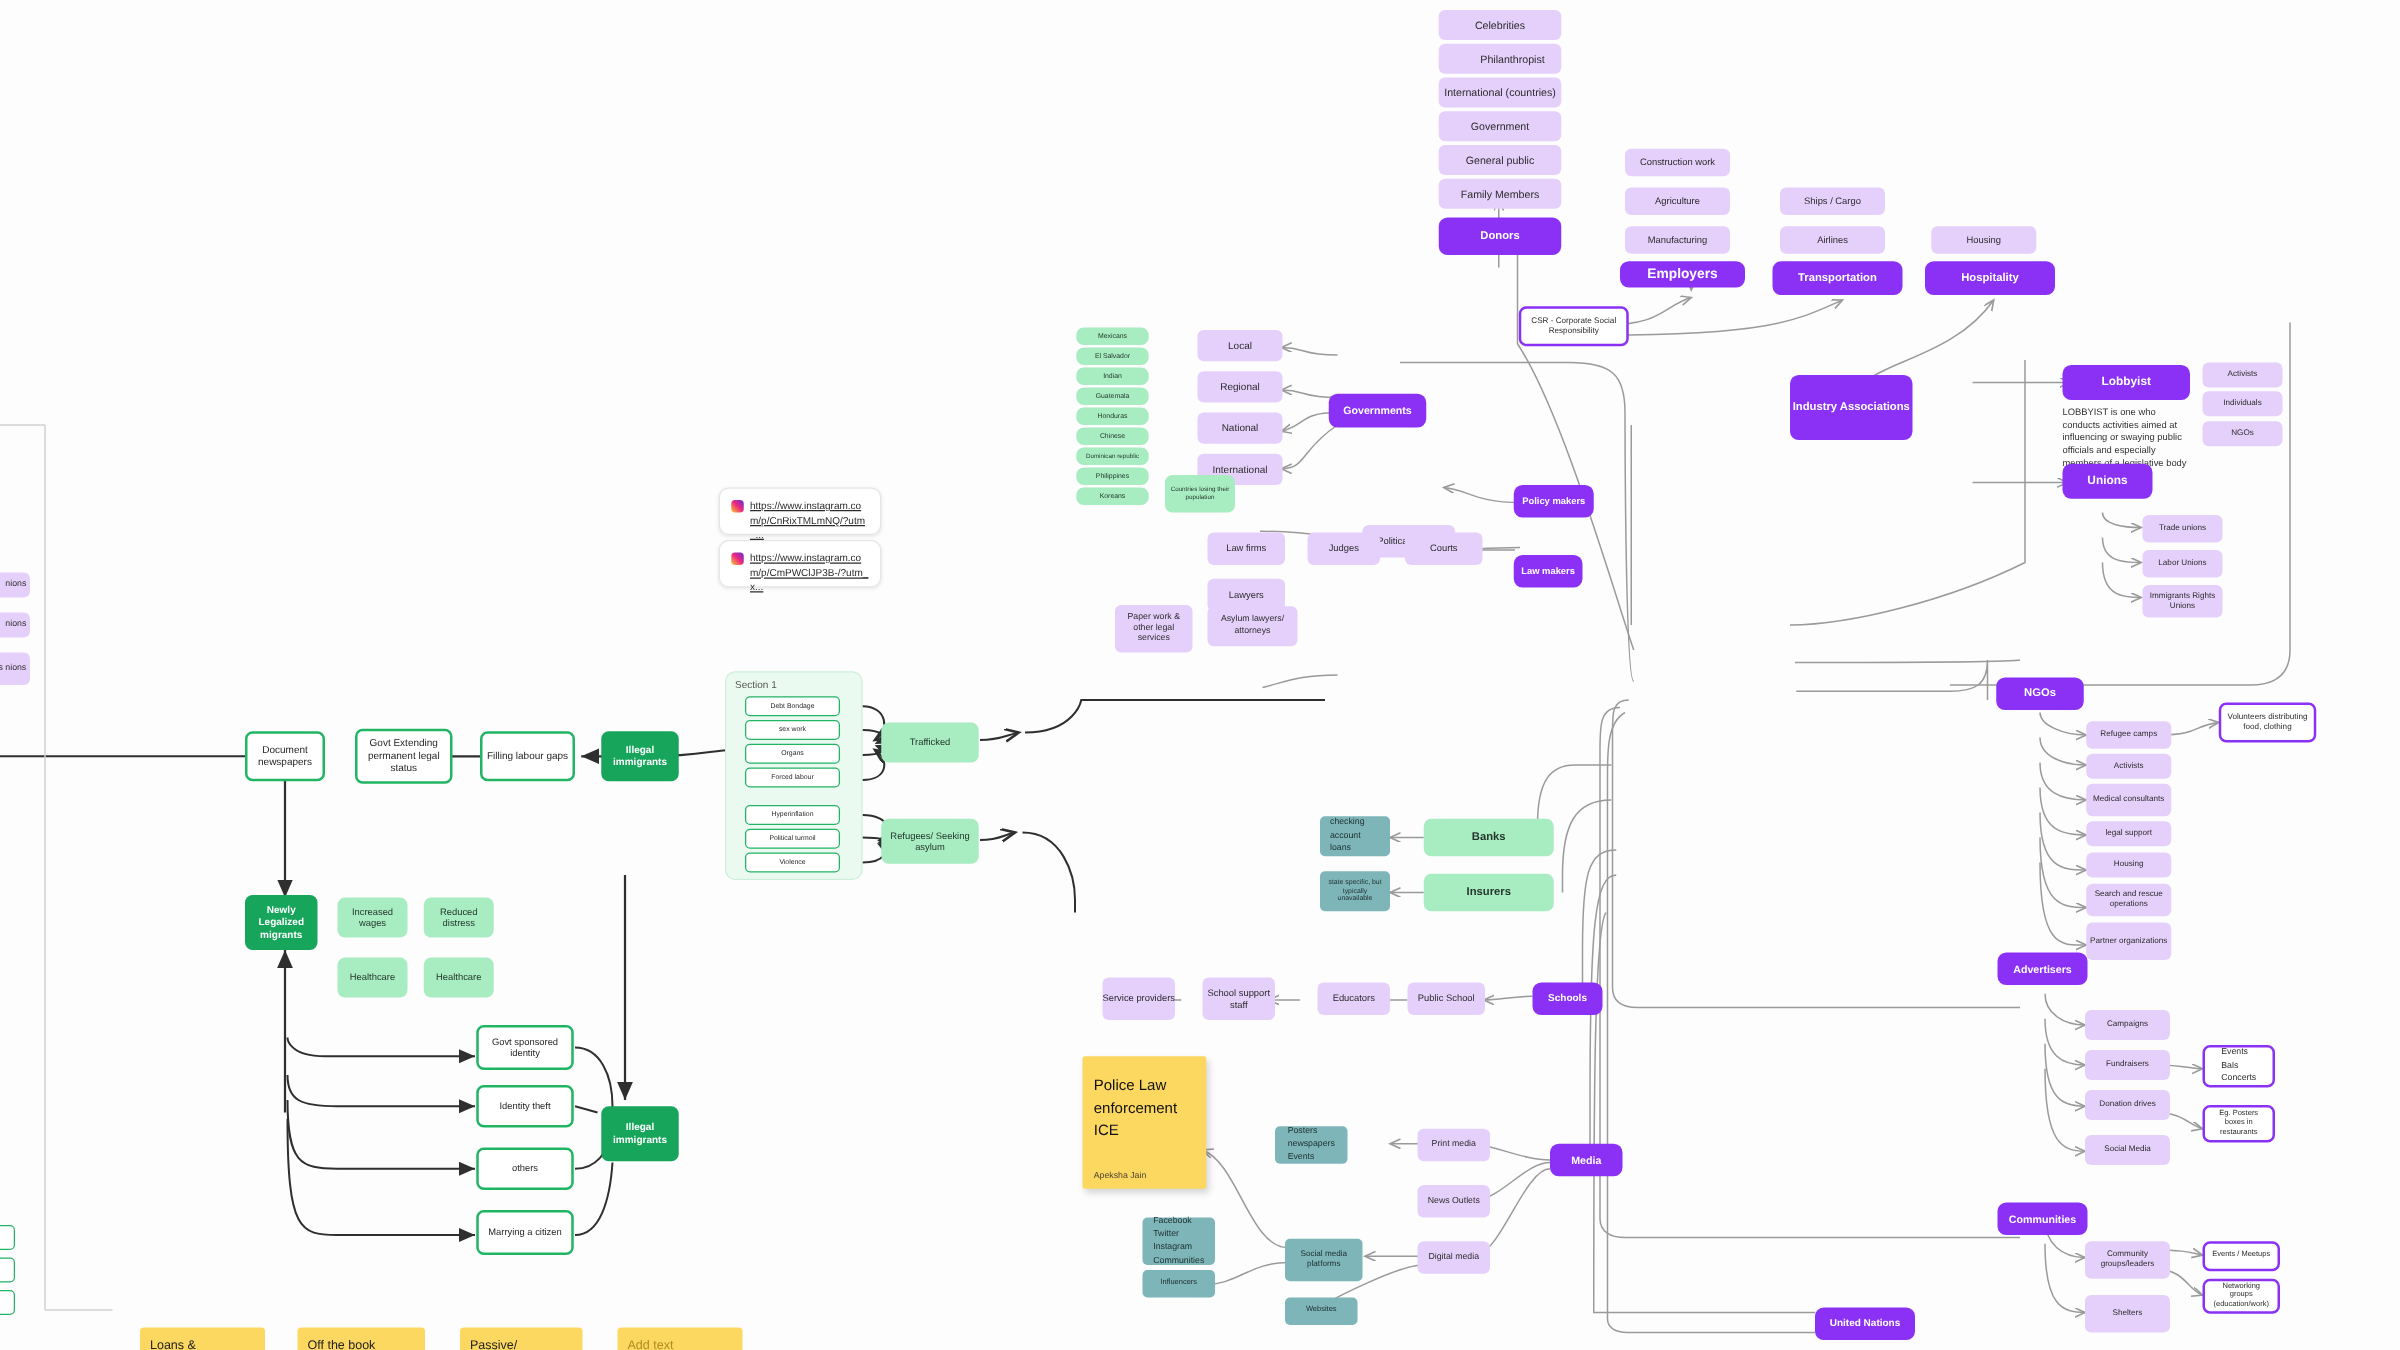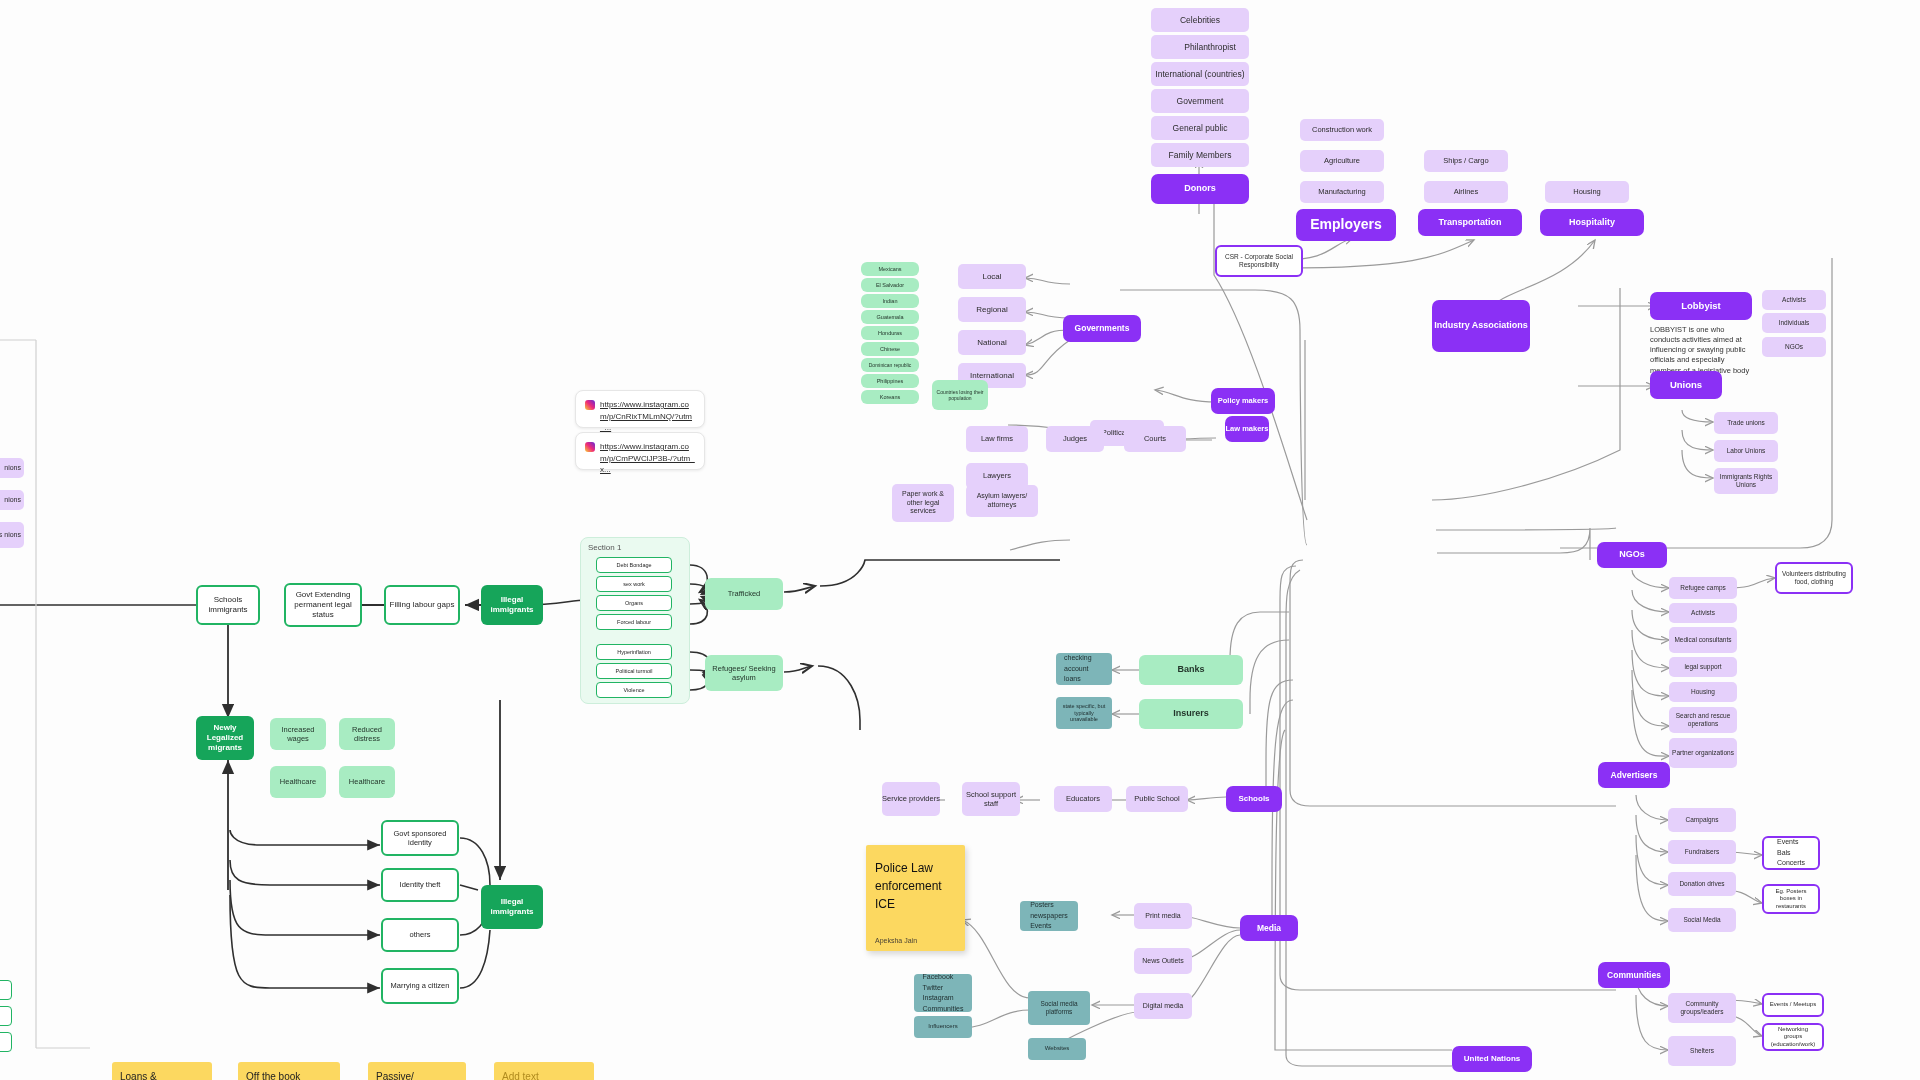--- a/index.html
+++ b/index.html
@@ -223,21 +223,21 @@
 
   <div class="node p-light" style="left:1300px;top:119px;width:84px;height:22px;font-size:7.5px;">
     <span>Construction work</span>
     </div>
   <div class="node p-light" style="left:1300px;top:150px;width:84px;height:22px;font-size:7.5px;">
     <span>Agriculture</span>
     </div>
   <div class="node p-light" style="left:1300px;top:181px;width:84px;height:22px;font-size:7.5px;">
     <span>Manufacturing</span>
     </div>
-  <div class="node p-strong" style="left:1296px;top:209px;width:100px;height:32px;font-size:14px;">
+  <div class="node p-strong" style="left:1296px;top:209px;width:100px;height:21px;font-size:11px;">
     <span>Employers</span>
     </div>
 
   <div class="node p-light" style="left:1424px;top:150px;width:84px;height:22px;font-size:7.5px;">
     <span>Ships / Cargo</span>
     </div>
   <div class="node p-light" style="left:1424px;top:181px;width:84px;height:22px;font-size:7.5px;">
     <span>Airlines</span>
     </div>
   <div class="node p-strong" style="left:1418px;top:209px;width:104px;height:27px;font-size:9px;">
@@ -408,21 +408,21 @@
   <div class="node g-light" style="left:932px;top:380px;width:56px;height:30px;font-size:5px;padding:2px 3px;">
     <span>Countries losing their population</span>
     </div>
 
   <div class="node p-light" style="left:1090px;top:375px;width:74px;height:26px;font-size:7.5px;margin-top:45px;">
     <span>Political parties</span>
     </div>
   <div class="node p-strong" style="left:1211px;top:388px;width:64px;height:26px;font-size:7.5px;">
     <span>Policy makers</span>
     </div>
-  <div class="node p-strong" style="left:1211px;top:416px;width:44px;height:26px;font-size:7.5px;margin-left:14px;">
+  <div class="node p-strong" style="left:1211px;top:444px;width:55px;height:26px;font-size:7.5px;">
     <span>Law makers</span>
     </div>
   <div class="node p-light" style="left:1124px;top:426px;width:62px;height:26px;font-size:7.5px;">
     <span>Courts</span>
     </div>
   <div class="node p-light" style="left:1046px;top:426px;width:58px;height:26px;font-size:7.5px;">
     <span>Judges</span>
     </div>
   <div class="node p-light" style="left:966px;top:426px;width:62px;height:26px;font-size:7.5px;">
     <span>Law firms</span>
@@ -440,21 +440,21 @@
   <div class="link-card" style="left:575px;top:390px;width:130px;height:38px;">
     <span class="ig"></span>
     <span class="url">https://www.instagram.com/p/CnRixTMLmNQ/?utm_...</span>
   </div>
   <div class="link-card" style="left:575px;top:432px;width:130px;height:38px;">
     <span class="ig"></span>
     <span class="url">https://www.instagram.com/p/CmPWClJP3B-/?utm_x...</span>
   </div>
 
   <div class="node g-outline" style="left:196px;top:585px;width:64px;height:40px;font-size:8px;">
-    <span>Schools immigrants</span>
+    <span>Document newspapers</span>
     </div>
   <div class="node g-outline" style="left:284px;top:583px;width:78px;height:44px;font-size:8px;">
     <span>Govt Extending permanent legal status</span>
     </div>
   <div class="node g-outline" style="left:384px;top:585px;width:76px;height:40px;font-size:8px;">
     <span>Filling labour gaps</span>
     </div>
   <div class="node g-strong" style="left:481px;top:585px;width:62px;height:40px;font-size:8px;">
     <span>Illegal immigrants</span>
     </div>

